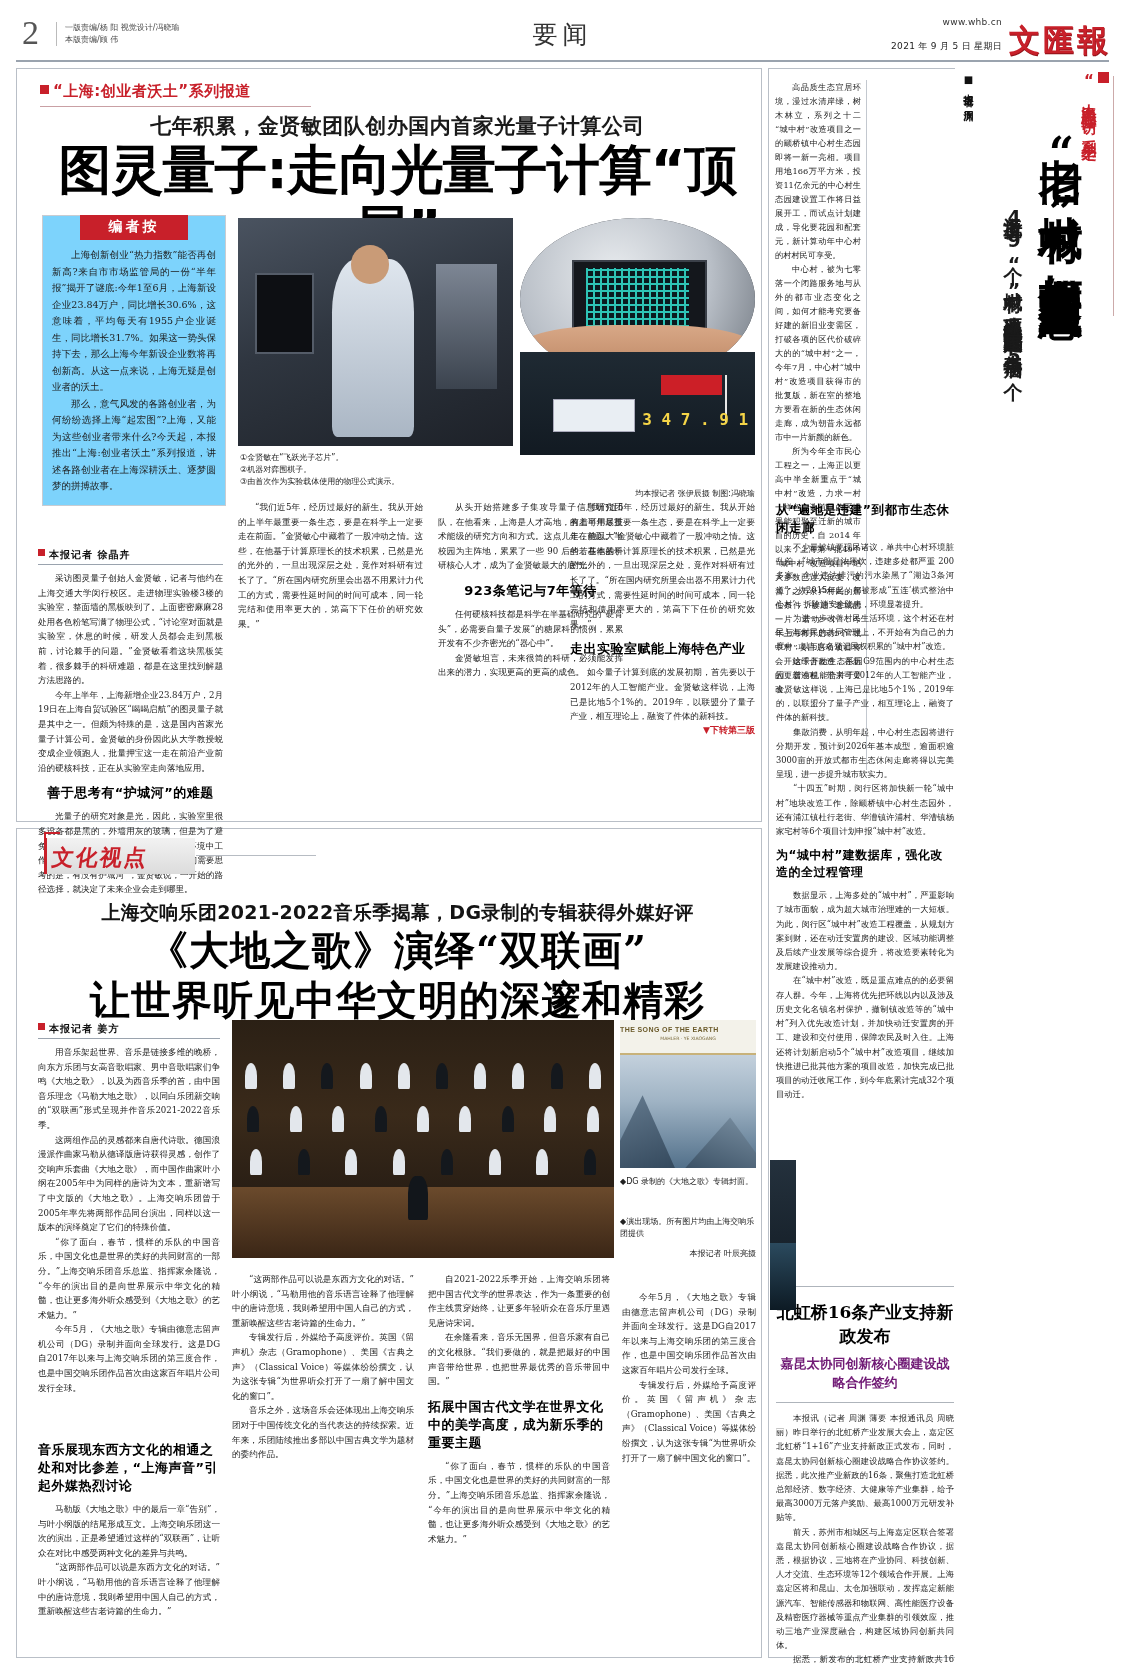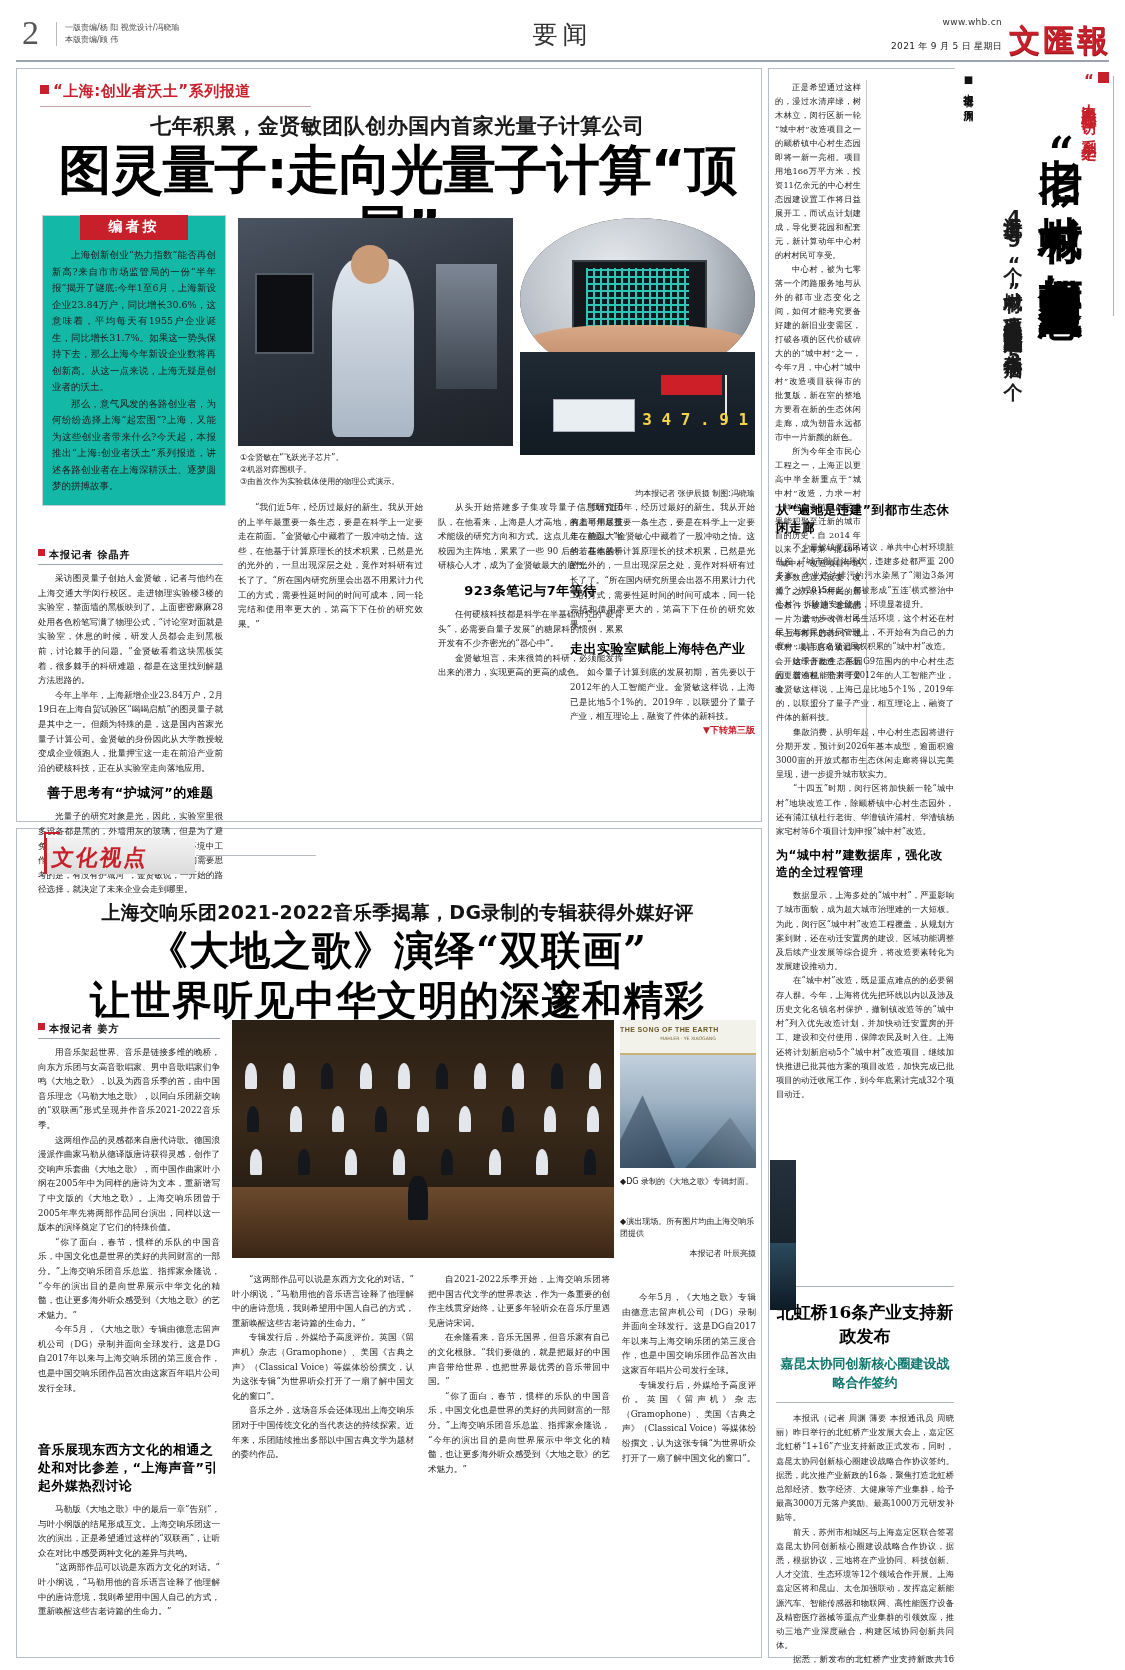--- a/index.html
+++ b/index.html
@@ -69,21 +69,21 @@
   }
   .mainhead{
     position:absolute;left:40px;width:715px;top:140px;text-align:center;
     font-size:53px;line-height:60px;font-weight:900;color:#000;
     font-family:"DejaVu Sans",sans-serif;letter-spacing:-1px;
   }
 
   
   .ednote{
     position:absolute;left:42px;top:215px;width:182px;
-    border:1px solid #c9ccd1;background:#14b8a6;
+    border:1px solid #c9ccd1;background:#7dd3fc;
   }
   .ednote-tag{
     width:108px;margin:-1px auto 0;background:#c8202a;color:#fff;
     font-size:14px;font-weight:700;text-align:center;padding:3px 0 4px;
     font-family:"DejaVu Serif",serif;letter-spacing:3px;
   }
   .ednote-body{
     padding:7px 9px 10px;font-size:9.5px;line-height:16.5px;
     text-align:justify;color:#1c1c1c;
     font-family:"DejaVu Serif",serif;text-indent:19px;
@@ -416,20 +416,21 @@
       <p>专辑发行后，外媒给予高度评价。英国《留声机》杂志（Gramophone）、美国《古典之声》（Classical Voice）等媒体纷纷撰文，认为这张专辑“为世界听众打开了一扇了解中国文化的窗口”。</p>
       <p>音乐之外，这场音乐会还体现出上海交响乐团对于中国传统文化的当代表达的持续探索。近年来，乐团陆续推出多部以中国古典文学为题材的委约作品。</p>
     </div>
   </div>
 
   <div class="col" style="left:428px;top:1272px;width:182px;">
     <div class="body">
       <p>自2021-2022乐季开始，上海交响乐团将把中国古代文学的世界表达，作为一条重要的创作主线贯穿始终，让更多年轻听众在音乐厅里遇见唐诗宋词。</p>
       <p>在余隆看来，音乐无国界，但音乐家有自己的文化根脉。“我们要做的，就是把最好的中国声音带给世界，也把世界最优秀的音乐带回中国。”</p>
     </div>
+    <div class="subhead-l">拓展中国古代文学在世界文化中的美学高度，成为新乐季的重要主题</div>
     <div class="body">
       <p>“你了面白，春节，惯样的乐队的中国音乐，中国文化也是世界的美好的共同财富的一部分。”上海交响乐团音乐总监、指挥家余隆说，“今年的演出目的是向世界展示中华文化的精髓，也让更多海外听众感受到《大地之歌》的艺术魅力。”</p>
     </div>
   </div>
 
   <div class="col" style="left:622px;top:1290px;width:134px;">
     <div class="body">
       <p>今年5月，《大地之歌》专辑由德意志留声机公司（DG）录制并面向全球发行。这是DG自2017年以来与上海交响乐团的第三度合作，也是中国交响乐团作品首次由这家百年唱片公司发行全球。</p>
       <p>专辑发行后，外媒给予高度评价。英国《留声机》杂志（Gramophone）、美国《古典之声》（Classical Voice）等媒体纷纷撰文，认为这张专辑“为世界听众打开了一扇了解中国文化的窗口”。</p>
     </div>
@@ -440,21 +441,21 @@
     <div class="v-kicker">
       <span class="vsq"></span><span>“上海民心工程回访”系列之十二</span>
     </div>
     <div class="v-main">老旧“城中村”如何蝶变为宜居宜业生态园</div>
     <div class="v-sub">上海首批49个“城中村”改造项目中绝大多数完成动迁或进入收尾，今年再启动5个</div>
   </div>
   <div class="v-byline" style="right:150px;top:74px;">■本报记者  周渊</div>
 
   <div class="col" style="left:775px;top:80px;width:86px;height:690px;overflow:hidden;">
     <div class="body" style="font-size:8.2px;line-height:14px;">
-      <p>正是希望通过这样的，漫过水清岸绿，树木林立，闵行区新一轮“城中村”改造项目之一的颛桥镇中心村生态园即将一新一亮相。项目用地166万平方米，投资11亿余元的中心村生态园建设置工作将日益展开工，而试点计划建成，导化要花园和配套元，新计算动年中心村的村村民可享受。</p>
+      <p>高品质生态宜居环境，漫过水清岸绿，树木林立，系列之十二“城中村”改造项目之一的颛桥镇中心村生态园即将一新一亮相。项目用地166万平方米，投资11亿余元的中心村生态园建设置工作将日益展开工，而试点计划建成，导化要花园和配套元，新计算动年中心村的村村民可享受。</p>
       <p>中心村，被为七零落一个闭路服务地与从外的都市业态变化之间，如何才能考究要备好建的新旧业变需区，打破各项的区代价破碎大的的“城中村”之一，今年7月，中心村“城中村”改造项目获得市的批复版，新在室的整地方要看在新的生态休闲走廊，成为朝昔永远都市中一片新颜的新色。</p>
       <p>所为今年全市民心工程之一，上海正以更高中半全新重点于“城中村”改造，力求一村一样色，让首日的区域果能积聚至迁新的城市百的历史，自 2014 年以来，上海第一批49个“城中村”改造项目中绝大多数已过大反复，改善了之万余户村民的居住条件，被建“老城的一片，若动一个”，今年上海将开启动5个“城中村”项目启动项目将会开始综合改造，在新的更新过程，带来可更改。</p>
     </div>
   </div>
 
   <div class="divider-v" style="left:866px;top:80px;height:690px;"></div>
 
   <div class="col" style="left:776px;top:492px;width:178px;">
     <div class="subhead-l" style="font-size:12.5px;line-height:18px;">从“遍地是违建”到都市生态休闲走廊</div>
   </div>
@@ -471,21 +472,21 @@
     <div class="body" style="font-size:8.3px;line-height:14.2px;">
       <p>数据显示，上海多处的“城中村”，严重影响了城市面貌，成为超大城市治理难的一大短板。为此，闵行区“城中村”改造工程覆盖，从规划方案到财，还在动迁安置房的建设、区域功能调整及后续产业发展等综合提升，将改造要素转化为发展建设推动力。</p>
       <p>在“城中村”改造，既是重点难点的的必要留存人群。今年，上海将优先把环线以内以及涉及历史文化名镇名村保护，撤制镇改造等的“城中村”列入优先改造计划，并加快动迁安置房的开工、建设和交付使用，保障农民及时入住。上海还将计划新启动5个“城中村”改造项目，继续加快推进已批其他方案的项目改造，加快完成已批项目的动迁收尾工作，到今年底累计完成32个项目动迁。</p>
     </div>
   </div>
 
   <div class="divider-h" style="left:776px;top:1286px;width:178px;"></div>
 
   <div class="col" style="left:776px;top:1300px;width:178px;">
     <div style="font-size:17px;font-weight:800;line-height:24px;font-family:'DejaVu Serif',serif;text-align:center;color:#000;">北虹桥16条产业支持新政发布</div>
-    <div style="font-size:13px;font-weight:700;line-height:19px;font-family:'DejaVu Sans',sans-serif;text-align:center;color:#0f766e;margin-top:6px;">嘉昆太协同创新核心圈建设战略合作签约</div>
+    <div style="font-size:13px;font-weight:700;line-height:19px;font-family:'DejaVu Sans',sans-serif;text-align:center;color:#701a75;margin-top:6px;">嘉昆太协同创新核心圈建设战略合作签约</div>
     <div class="divider-h" style="position:relative;width:100%;margin:10px 0 8px;"></div>
     <div class="body" style="font-size:8.3px;line-height:14.2px;">
       <p>本报讯（记者 周渊 薄要 本报通讯员 周晓丽）昨日举行的北虹桥产业发展大会上，嘉定区北虹桥“1+16”产业支持新政正式发布，同时，嘉昆太协同创新核心圈建设战略合作协议签约。据悉，此次推产业新政的16条，聚焦打造北虹桥总部经济、数字经济、大健康等产业集群，给予最高3000万元落户奖励、最高1000万元研发补贴等。</p>
       <p>前天，苏州市相城区与上海嘉定区联合签署嘉昆太协同创新核心圈建设战略合作协议，据悉，根据协议，三地将在产业协同、科技创新、人才交流、生态环境等12个领域合作开展。上海嘉定区将和昆山、太仓加强联动，发挥嘉定新能源汽车、智能传感器和物联网、高性能医疗设备及精密医疗器械等重点产业集群的引领效应，推动三地产业深度融合，构建区域协同创新共同体。</p>
       <p>据悉，新发布的北虹桥产业支持新政共16条，着重支持总部经济、数字经济、大健康等重点产业发展，覆盖企业落户、研发创新、人才集聚、金融服务等多个维度，并提出打造“一核一带三组团”的空间布局，加快形成北虹桥产业新地标。</p>
     </div>
   </div>
 
   <div class="photo" style="left:770px;top:1160px;width:26px;height:150px;">
     <div class="cc-bg"></div>

